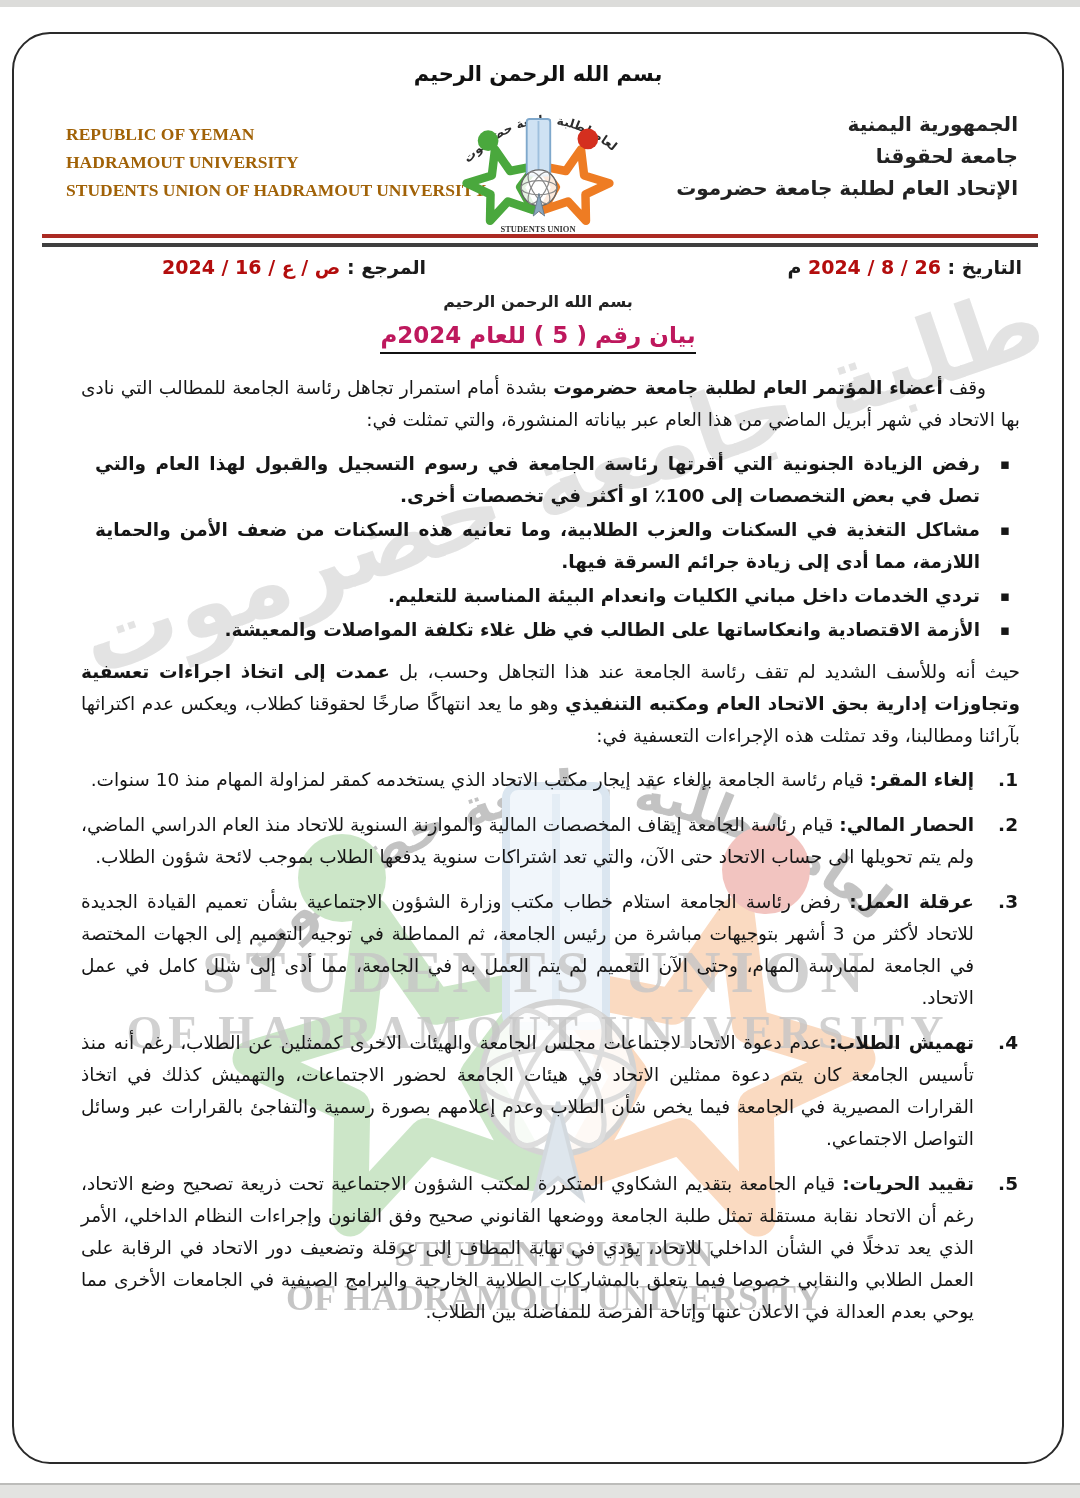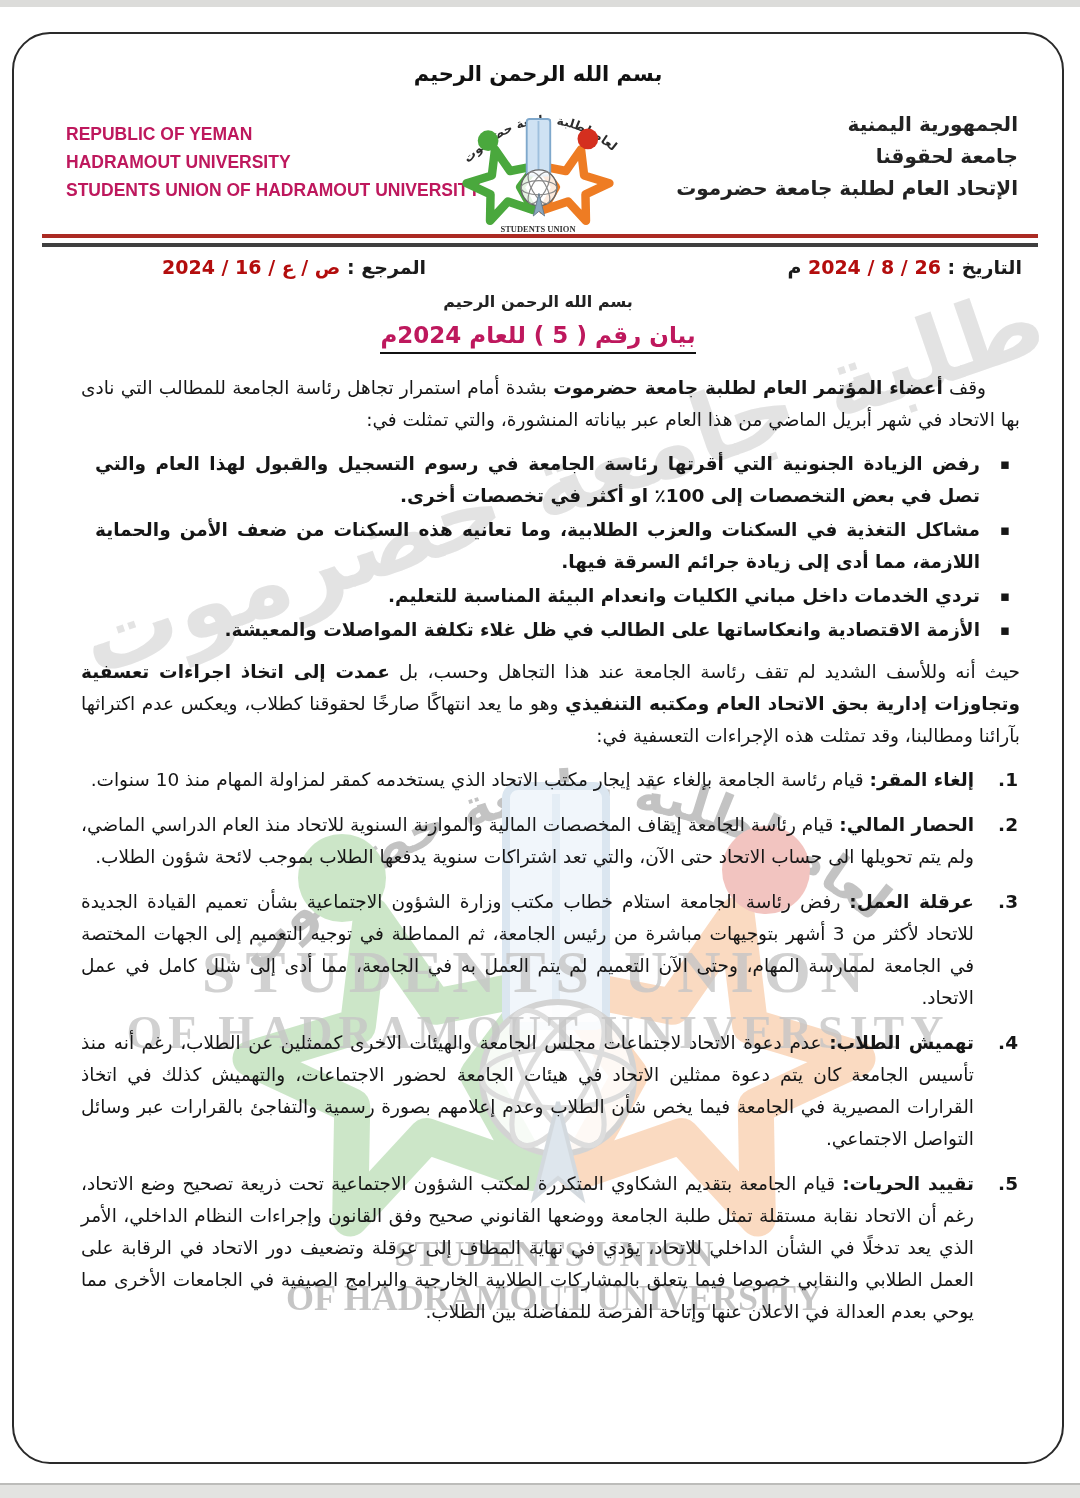--- a/index.html
+++ b/index.html
@@ -20,21 +20,21 @@
     font-size:96px;font-weight:bold;color:#c2c2c2;opacity:.45;
     transform:rotate(-19deg);transform-origin:left center;letter-spacing:2px;
   }
   .wm-logo{position:absolute;left:140px;top:545px;width:800px;height:830px;opacity:.28;}
   .wm-text{position:absolute;left:0;right:0;top:905px;text-align:center;color:#c6c6c6;opacity:.8;
     font-family:"Liberation Serif",serif;font-weight:bold;}
   .wm-text .l1{font-size:60px;letter-spacing:10px;line-height:1.1;}
   .wm-text .l2{font-size:46px;letter-spacing:6px;line-height:1.2;}
   
   .hdr-en{position:absolute;left:52px;top:86px;z-index:3;
-    font-family:Liberation Sans, sans-serif;font-weight:bold;font-size:17.5px;line-height:1.6;color:#be185d;}
+    font-family:Liberation Serif, serif;font-weight:bold;font-size:17.5px;line-height:1.6;color:#a16207;}
   .hdr-ar{position:absolute;right:44px;top:74px;z-index:3;direction:rtl;text-align:right;
     font-weight:bold;font-size:20px;line-height:1.6;color:#222;}
   .hdr-center{position:absolute;left:0;right:0;top:28px;text-align:center;z-index:3;}
   .basmala-logo{font-size:21px;font-weight:bold;direction:rtl;color:#111;}
   .logo-svg{width:250px;height:160px;margin-top:2px;}
   
   .divider{position:absolute;left:28px;right:24px;top:200px;z-index:3;}
   .divider .red{height:4px;background:#ab2a23;}
   .divider .gap{height:5px;background:#ffffff;}
   .divider .dark{height:4px;background:#3f3f3f;}

